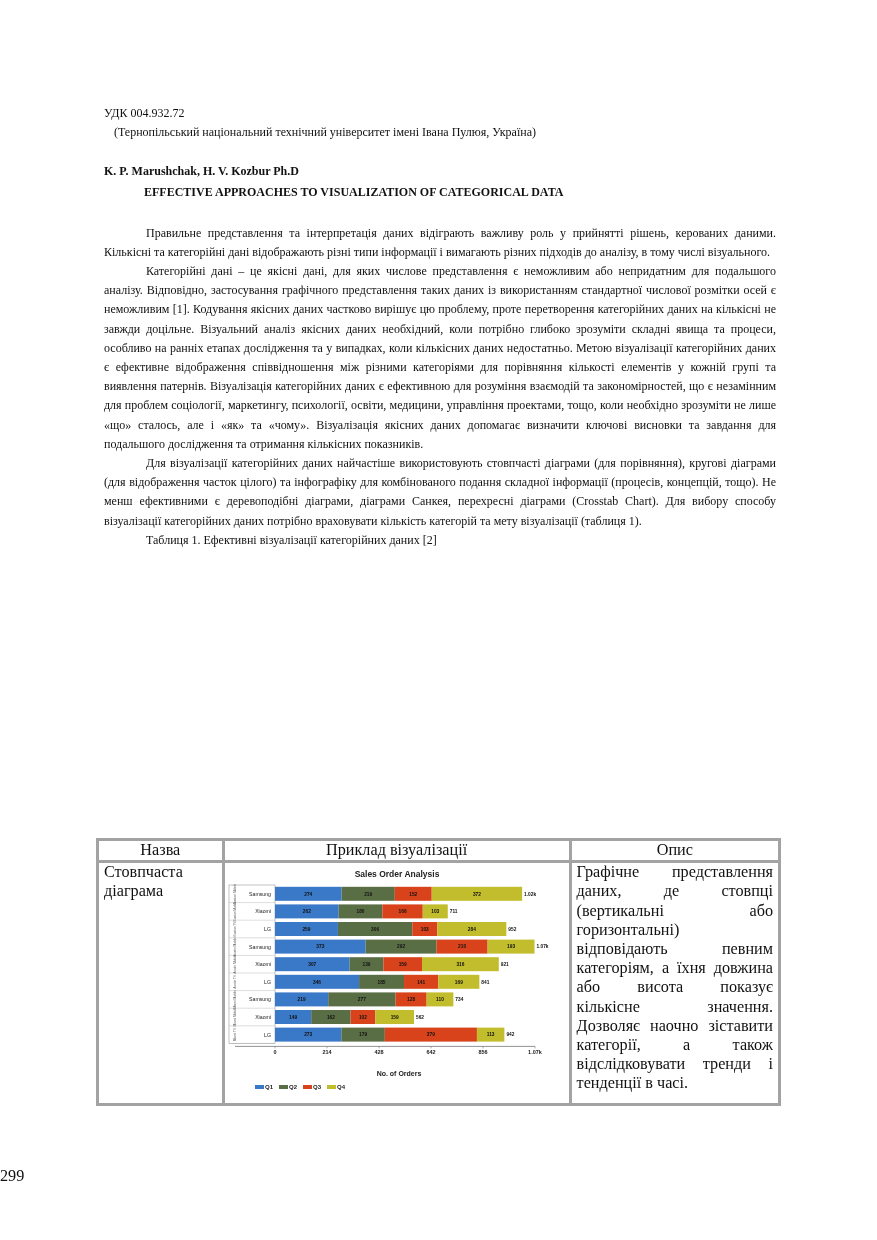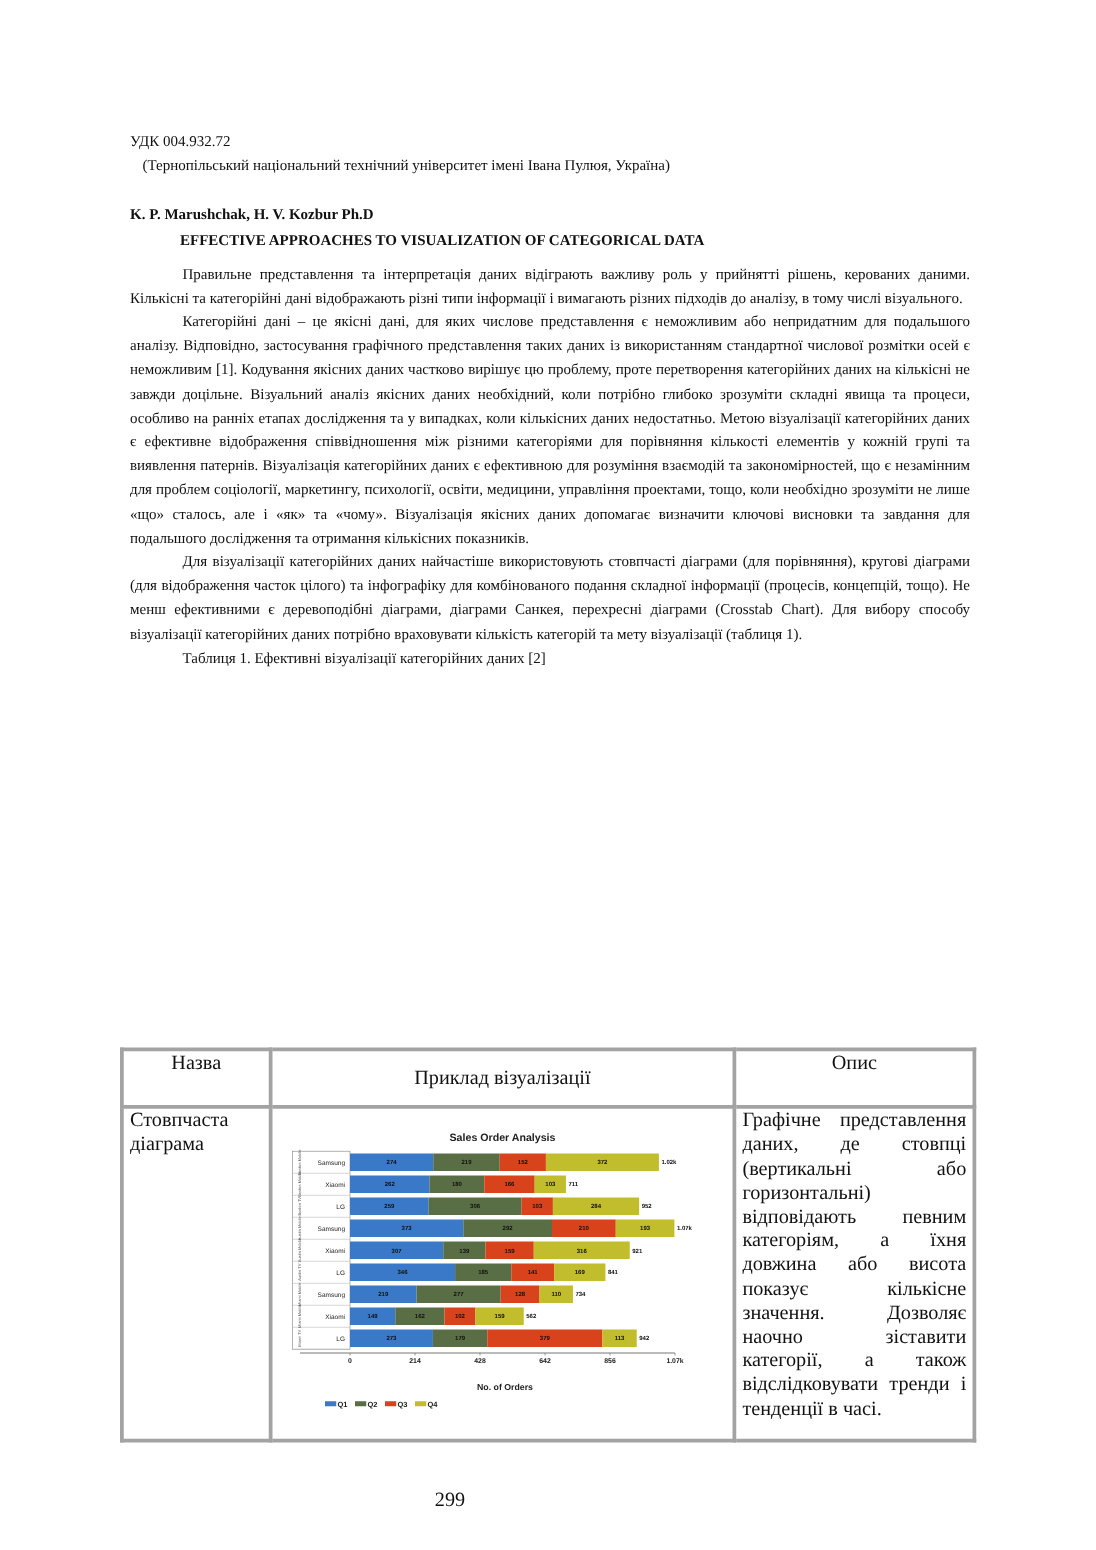--- a/index.html
+++ b/index.html
@@ -5,34 +5,34 @@
   html, body { margin: 0; padding: 0; background: #ffffff; }
   body { width: 877px; height: 1240px; position: relative; overflow: hidden;
          font-family: "Liberation Serif", "DejaVu Serif", serif; color: #111; }
   .page { position: absolute; left: 104px; top: 104px; width: 672px; font-size: 12px; line-height: 19.2px; }
   .udk { margin: 0; }
   .authors-ua { margin: 0; font-weight: bold; }
   .affil { margin: 0 0 0 10px; }
   .title-ua { margin: 22px 0 0 0; font-weight: bold; text-align: center; padding-left: 40px; line-height: 20px; }
   .authors-en { margin: 20px 0 0 0; font-weight: bold; }
   .title-en { margin: 0; font-weight: bold; text-align: left; padding-left: 40px; line-height: 20px; }
-  .body { margin-top: 8px; }
+  .body { margin-top: 22px; }
   .body p { margin: 0; text-align: justify; text-indent: 42px; }
   .caption { margin: 0; text-indent: 42px; }
   table.t1 { position: absolute; left: 96px; top: 838px; width: 685px; border-collapse: collapse; font-size: 16.2px; line-height: 19.2px; }
   table.t1 th, table.t1 td { border: 3px solid #a3a3a3; vertical-align: top; padding: 0 5px; }
   table.t1 th { font-weight: normal; text-align: center; }
   .col-name { width: 114px; }
-  .col-viz { width: 340px; padding: 12px !important; }
+  .col-viz { width: 340px; padding: 0 !important; }
   .col-desc { width: 200px; }
   .desc { text-align: justify; text-align-last: justify; }
   .desc .last { text-align-last: left; display: block; }
   .chart-wrap { width: 344px; height: 240px; position: relative; }
   svg text { font-family: "Liberation Sans", "DejaVu Sans", sans-serif; }
-  .page-num { position: absolute; left: 0; width: 720px; top: 1167px; text-align: center; font-size: 16.2px; margin-top: 24px; }
+  .page-num { position: absolute; left: 0; width: 720px; top: 1167px; text-align: left; font-size: 16.2px; }
 </style>
 </head>
 <body>
 
 <div class="page">
   <p class="udk">УДК 004.932.72</p>
   <p class="affil">(Тернопільський національний технічний університет імені Івана Пулюя, Україна)</p>
   <p class="authors-en">K. P. Marushchak, H. V. Kozbur Ph.D</p>
   <p class="title-en">EFFECTIVE APPROACHES TO VISUALIZATION OF CATEGORICAL DATA</p>
 

